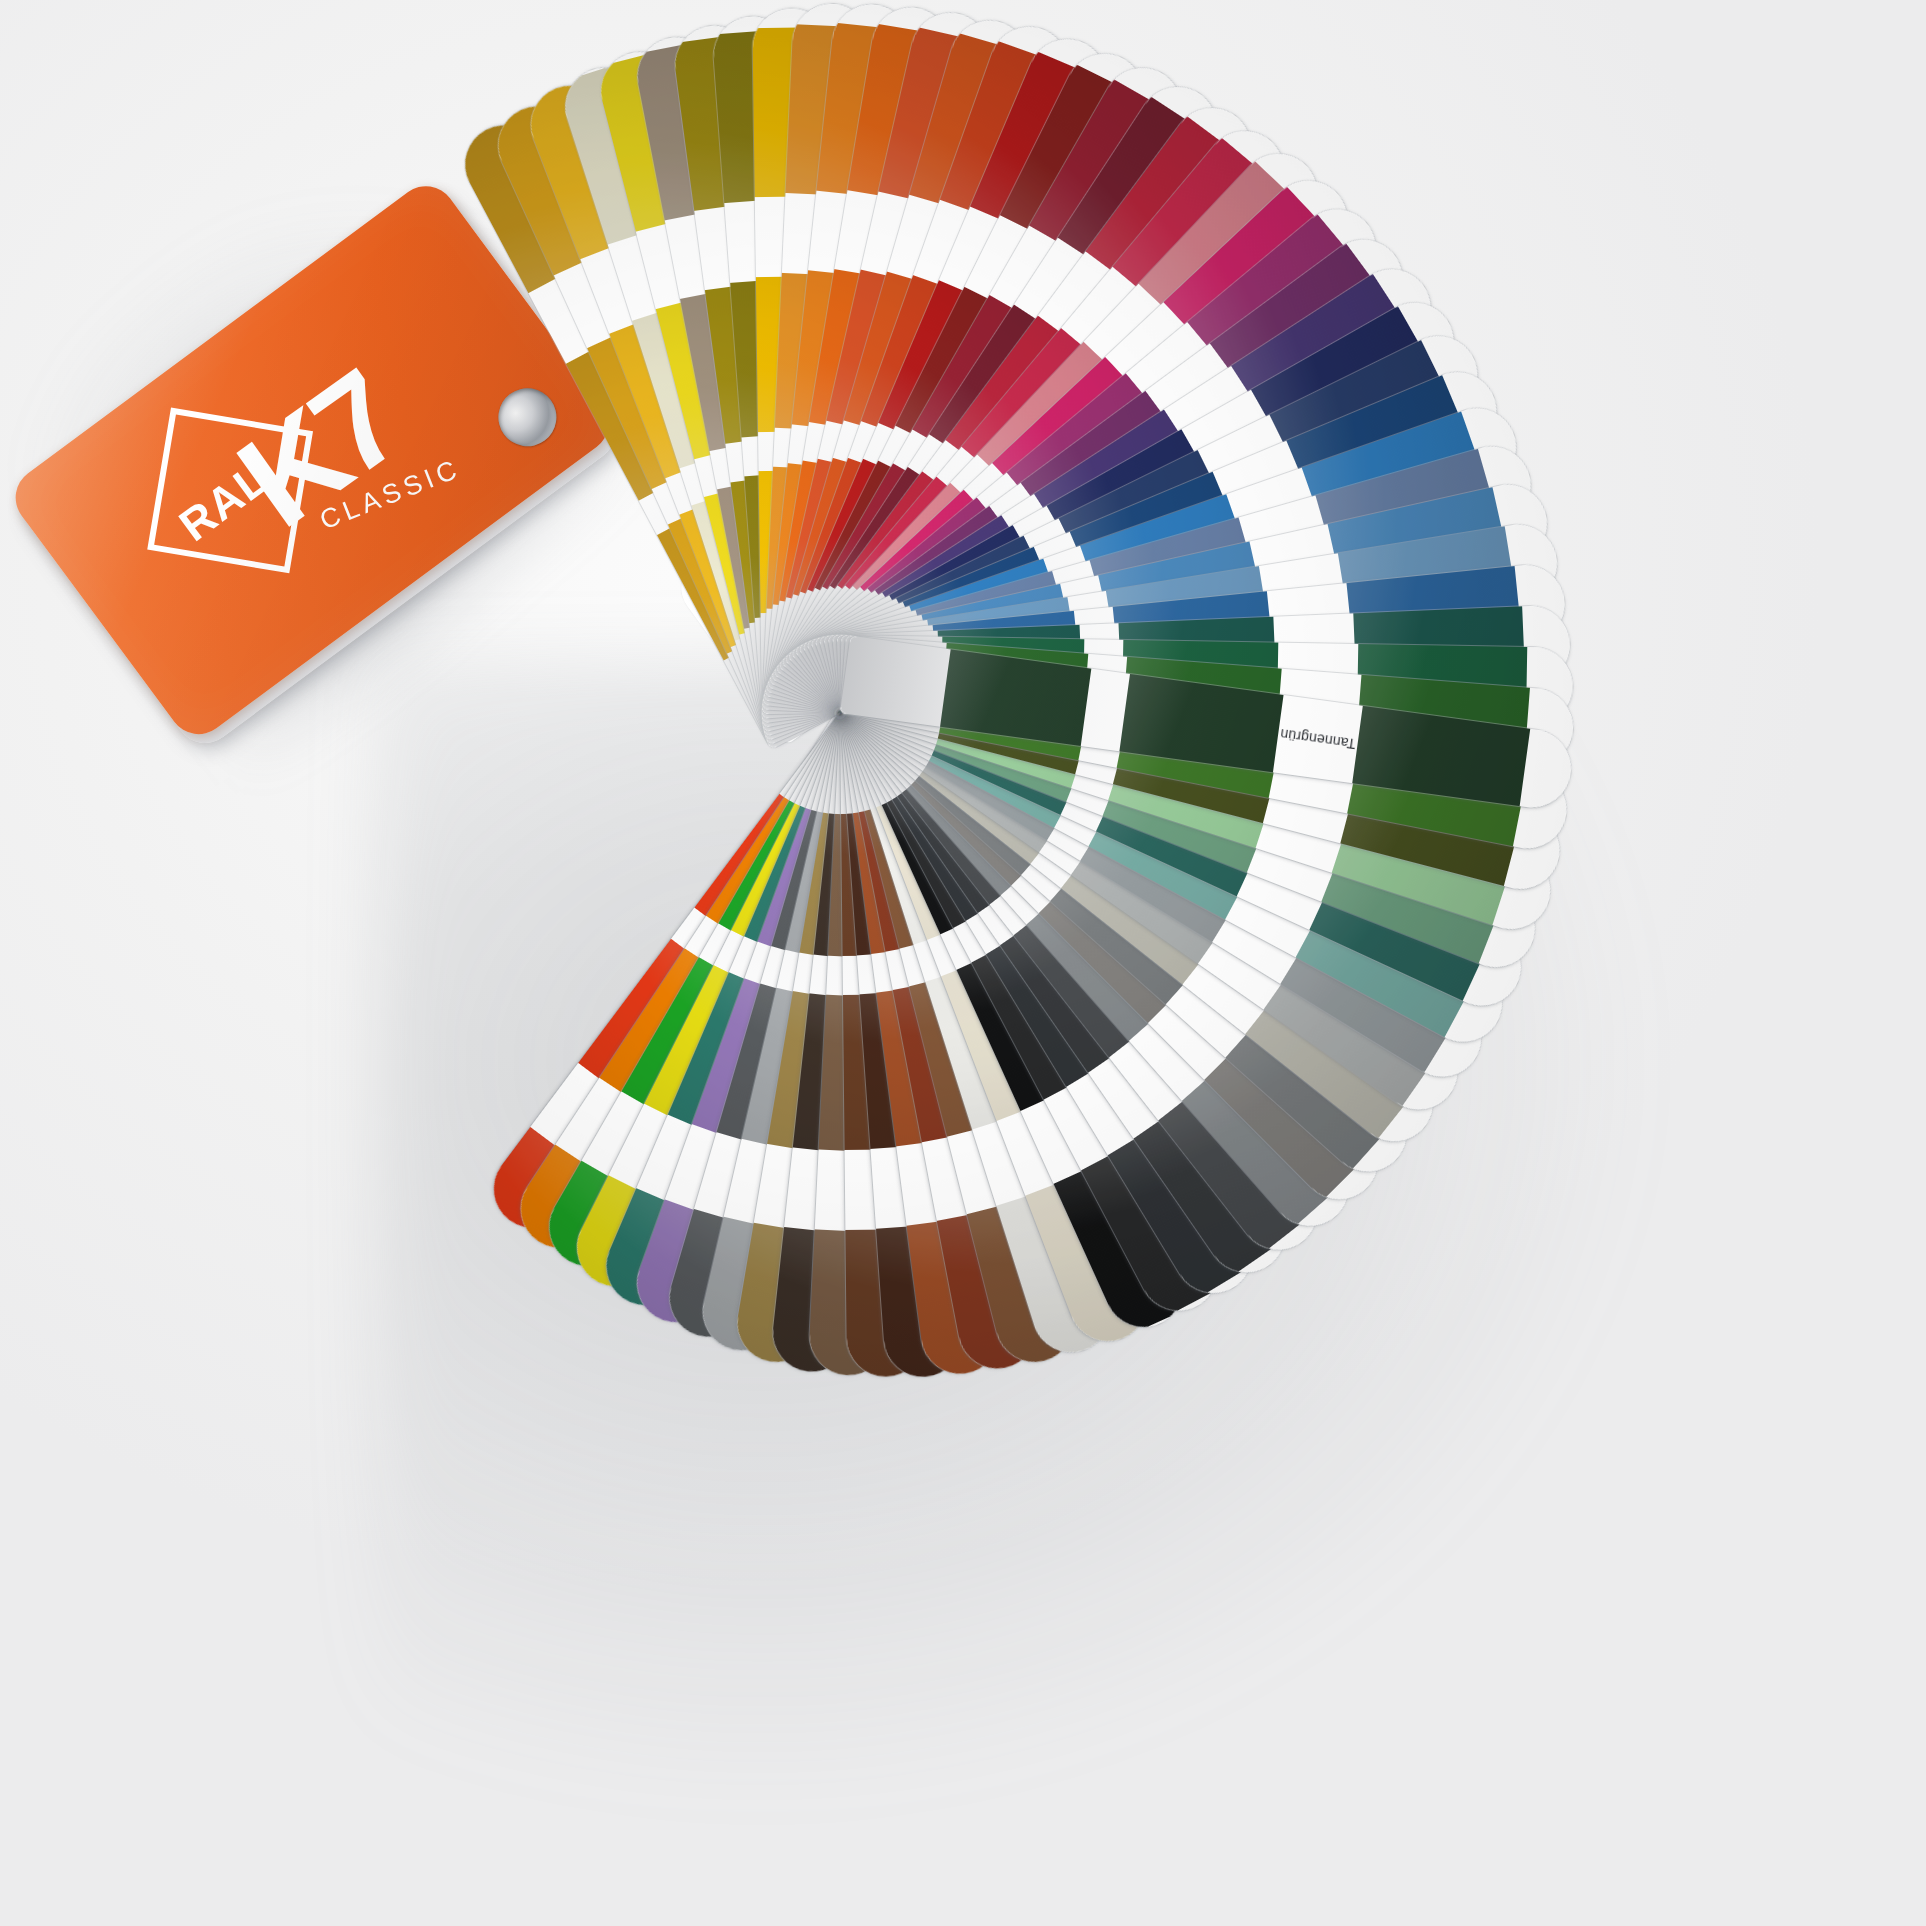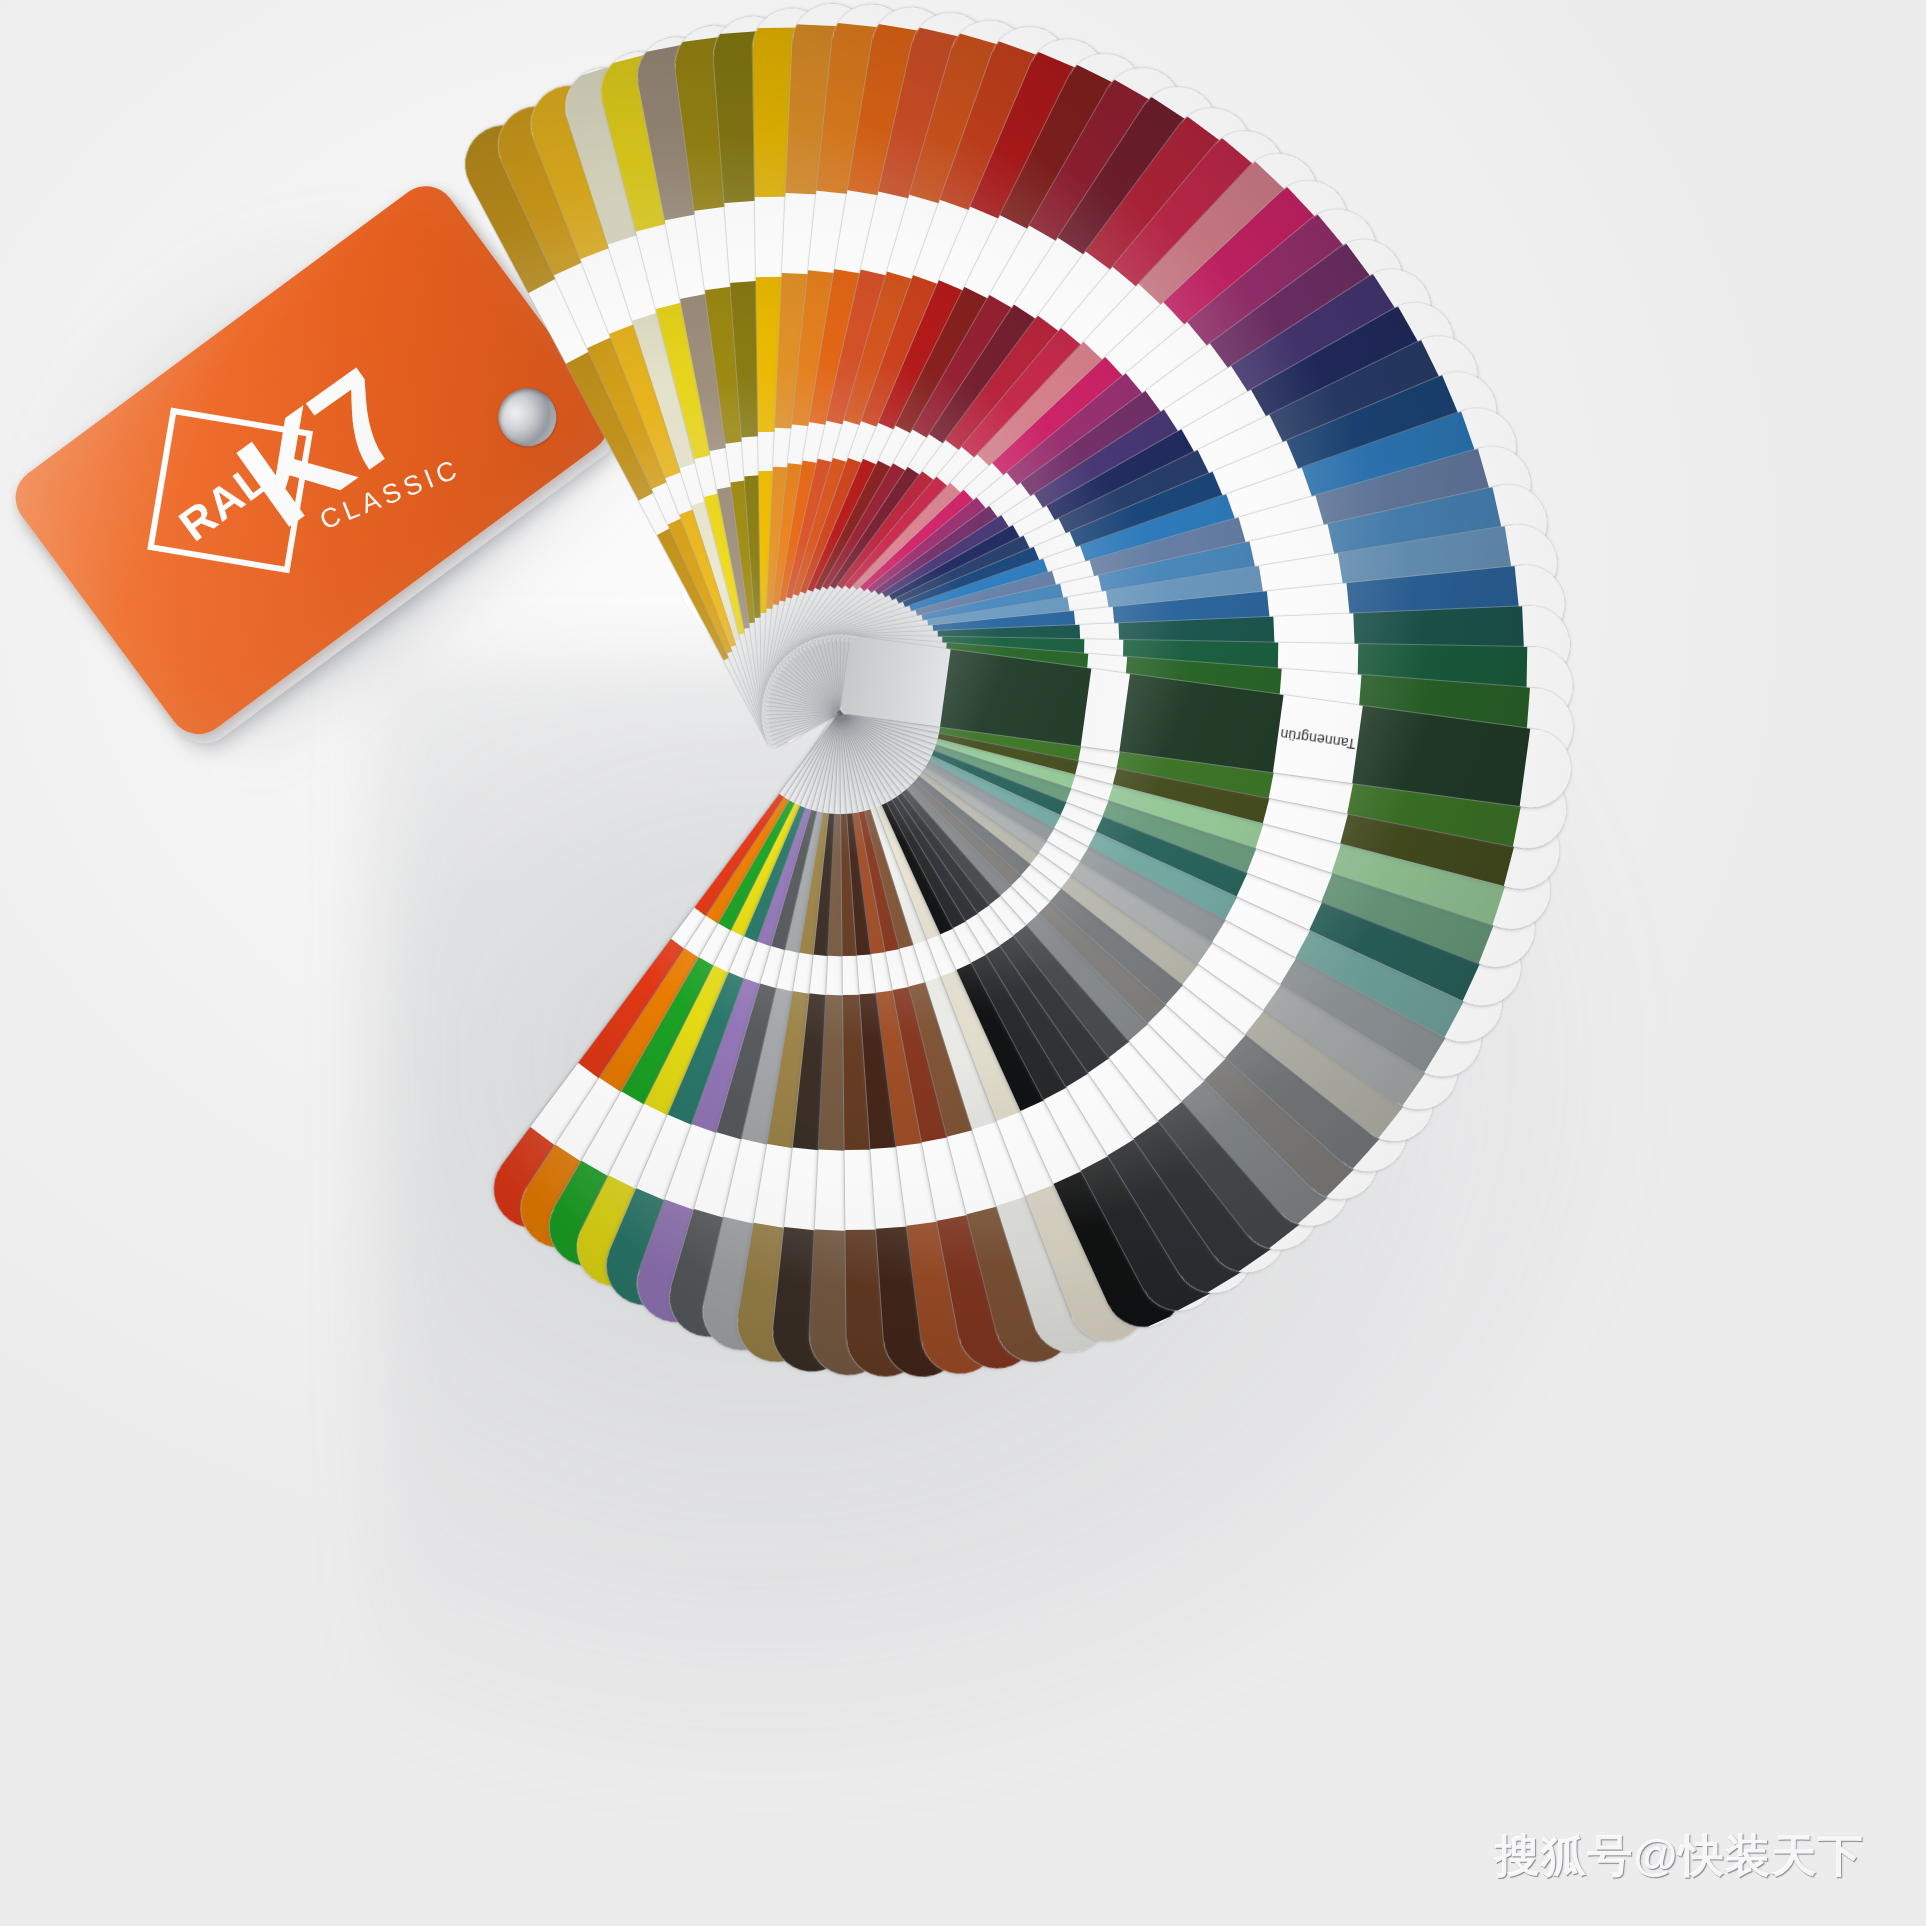--- a/index.html
+++ b/index.html
@@ -1288,16 +1288,15 @@
       <div class="logo-wrap">
         <div class="ral-diamond"></div>
         <div class="ral-text">RAL</div>
         <div class="k7-text">K7</div>
         <div class="classic-text">CLASSIC</div>
       </div>
       <div class="rivet"></div>
     </div>
   </div>
 
-  <div id="watermark">搜狐号@快装天下</div>
 
 </div>
 
 
 </body></html>

